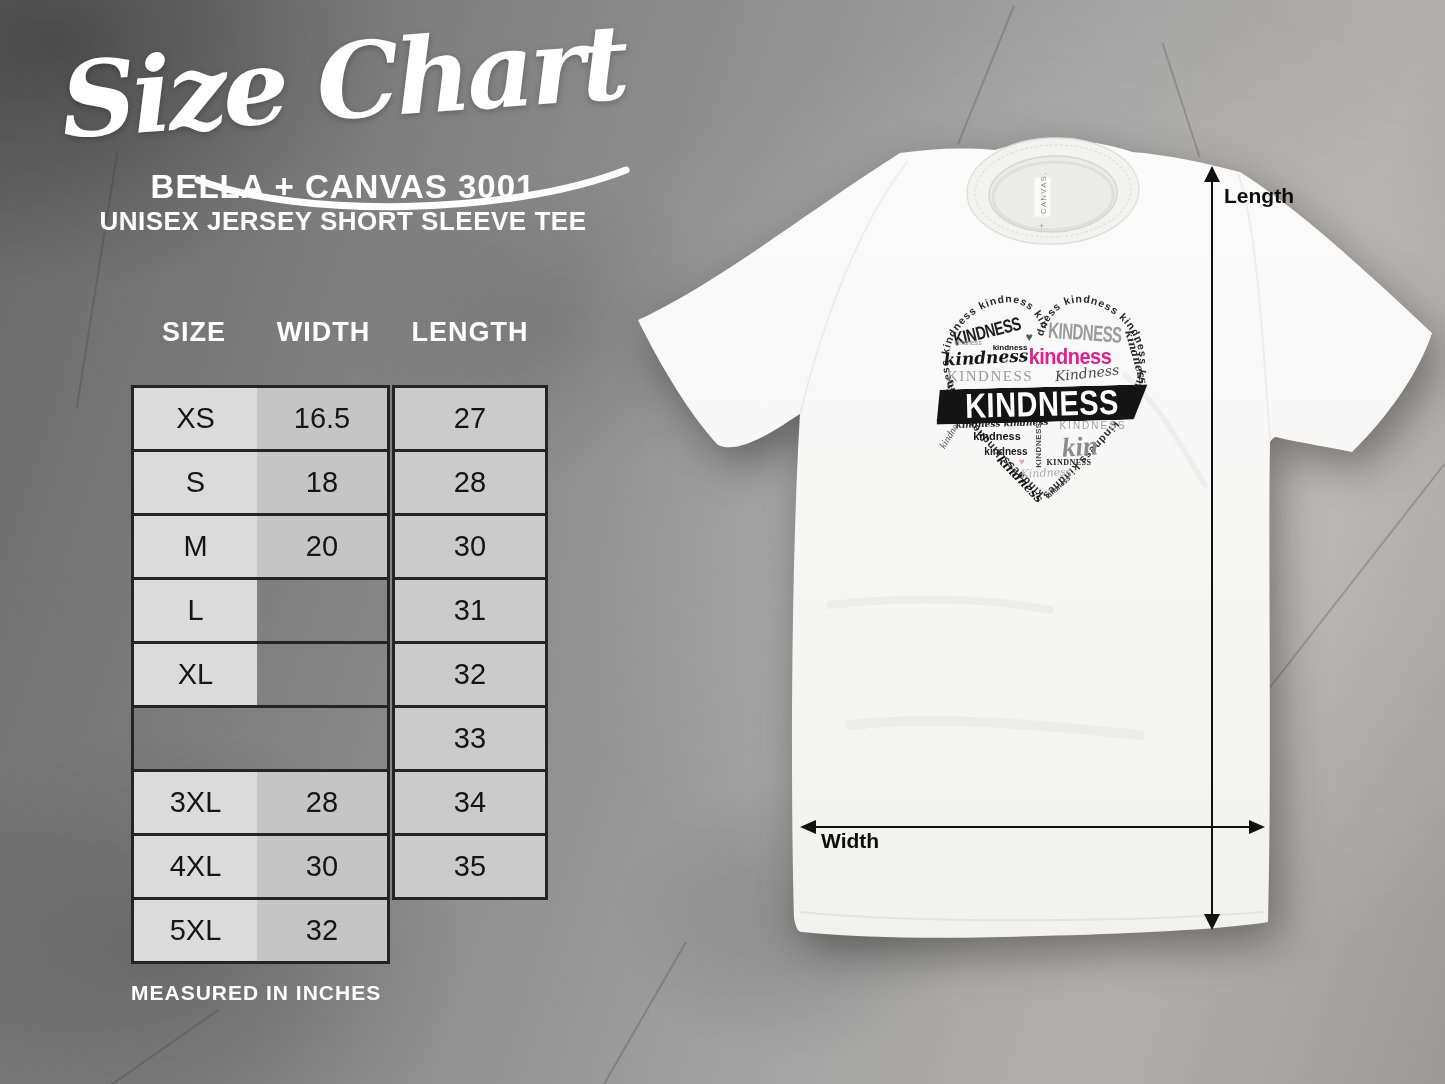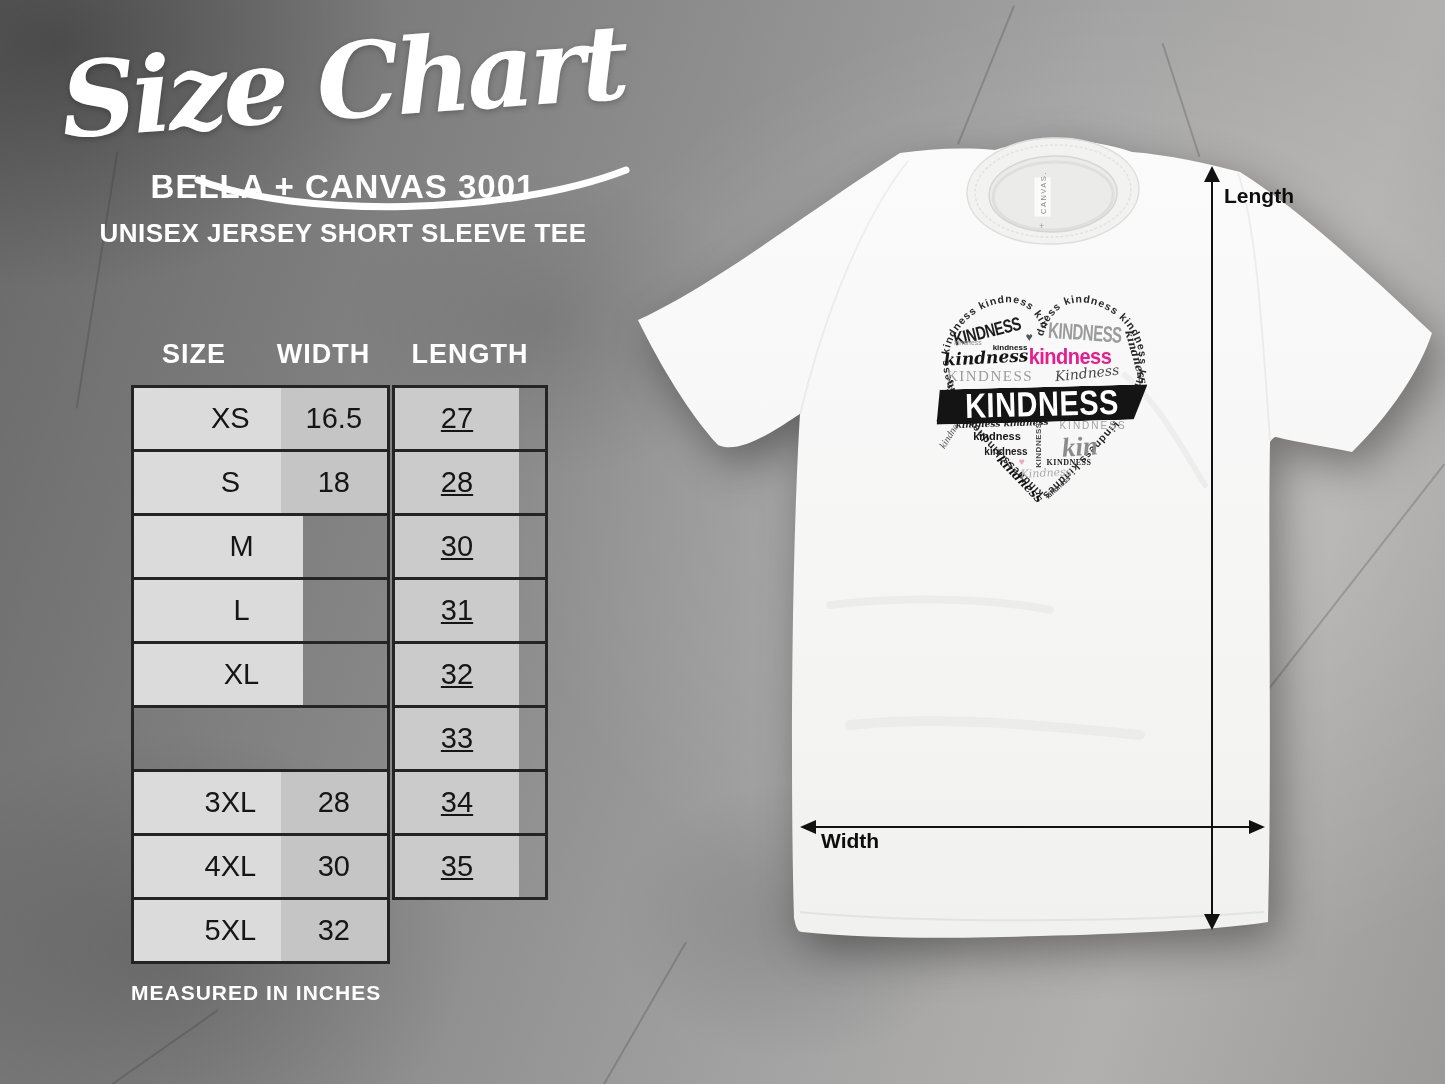--- a/index.html
+++ b/index.html
@@ -14,32 +14,32 @@
       linear-gradient(108deg,#686868 0%,#7a7a7a 20%,#8d8d8d 40%,#a3a3a3 62%,#b2b0ae 80%,#9c9a98 100%);}
   .crack{position:absolute;background:rgba(40,40,40,.22);width:2px;border-radius:2px;
     filter:blur(.4px);}
   
   .hdr{position:absolute;left:28px;top:30px;width:630px;text-align:center;color:#fff;}
   .title{font-family:"DejaVu Serif",serif;font-style:italic;font-weight:bold;
     font-size:104px;line-height:1;transform:rotate(-4deg);letter-spacing:-4px;
     text-shadow:0 2px 6px rgba(0,0,0,.25);}
   .flourish{position:absolute;left:150px;top:132px;width:460px;height:60px;}
   .brand{margin-top:34px;font-size:33px;font-weight:bold;letter-spacing:1px;}
-  .product{margin-top:12px;font-size:26px;font-weight:bold;letter-spacing:.5px;}
-  
-  .colhdr{position:absolute;top:338px;height:32px;display:flex;align-items:center;
+  .product{margin-top:0;font-size:26px;font-weight:bold;letter-spacing:.5px;}
+  
+  .colhdr{position:absolute;top:316px;height:32px;display:flex;align-items:center;
     justify-content:center;color:#fff;font-weight:bold;font-size:27px;letter-spacing:1px;}
   #h-size{left:131px;width:126px;} #h-width{left:257px;width:133px;} #h-length{left:392px;width:156px;}
   .tbl{position:absolute;top:385px;border:3px solid #242424;box-sizing:border-box;}
   #tbl-left{left:131px;width:259px;} #tbl-right{left:392px;width:156px;}
   .trow{display:flex;height:61px;border-top:3px solid #242424;}
   .tbl .trow:first-child{border-top:none;}
   .cell{display:flex;align-items:center;justify-content:center;font-size:29px;color:#151515;}
-  .c-size{width:123px;background:#dbdbdb;padding-left:46px;} .c-width{width:130px;background:#c5c5c5;}
-  .c-length{width:124px;background:#cbcbcb;text-decoration:underline;}
+  .c-size{width:123px;background:#dbdbdb;} .c-width{width:130px;background:#c5c5c5;}
+  .c-length{width:150px;background:#cbcbcb;}
   .footnote{position:absolute;left:131px;top:981px;color:#fff;font-weight:bold;
     font-size:21px;letter-spacing:1px;}
   
   .shirt-svg{position:absolute;left:620px;top:125px;filter:drop-shadow(10px 16px 22px rgba(0,0,0,.38));}
   
   .design{position:absolute;left:930px;top:295px;width:230px;height:212px;}
   .design svg{position:absolute;left:0;top:0;}
   .dword{position:absolute;white-space:nowrap;line-height:1;transform-origin:center;}
   .banner{position:absolute;left:6px;top:92px;width:212px;height:35px;background:#141414;
     transform:rotate(-1.5deg);clip-path:polygon(2% 0,100% 0,93% 100%,0 100%);
@@ -85,20 +85,21 @@
       <div class="trow">
         <div class="cell c-size">XS</div>
         <div class="cell c-width">16.5</div>
       </div>
       <div class="trow">
         <div class="cell c-size">S</div>
         <div class="cell c-width">18</div>
       </div>
       <div class="trow">
         <div class="cell c-size">M</div>
+        <div class="cell c-width">20</div>
       </div>
       <div class="trow">
         <div class="cell c-size">L</div>
       </div>
       <div class="trow">
         <div class="cell c-size">XL</div>
       </div>
       <div class="trow">
       </div>
       <div class="trow">

